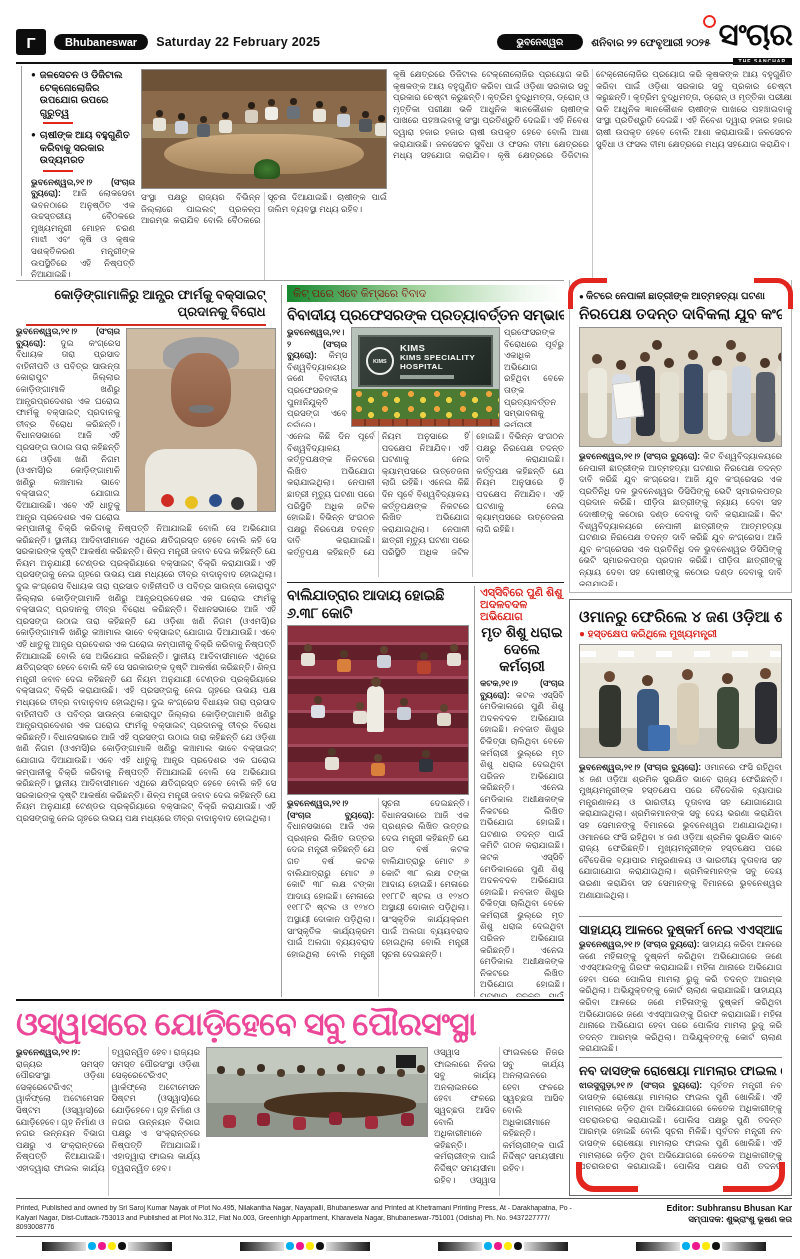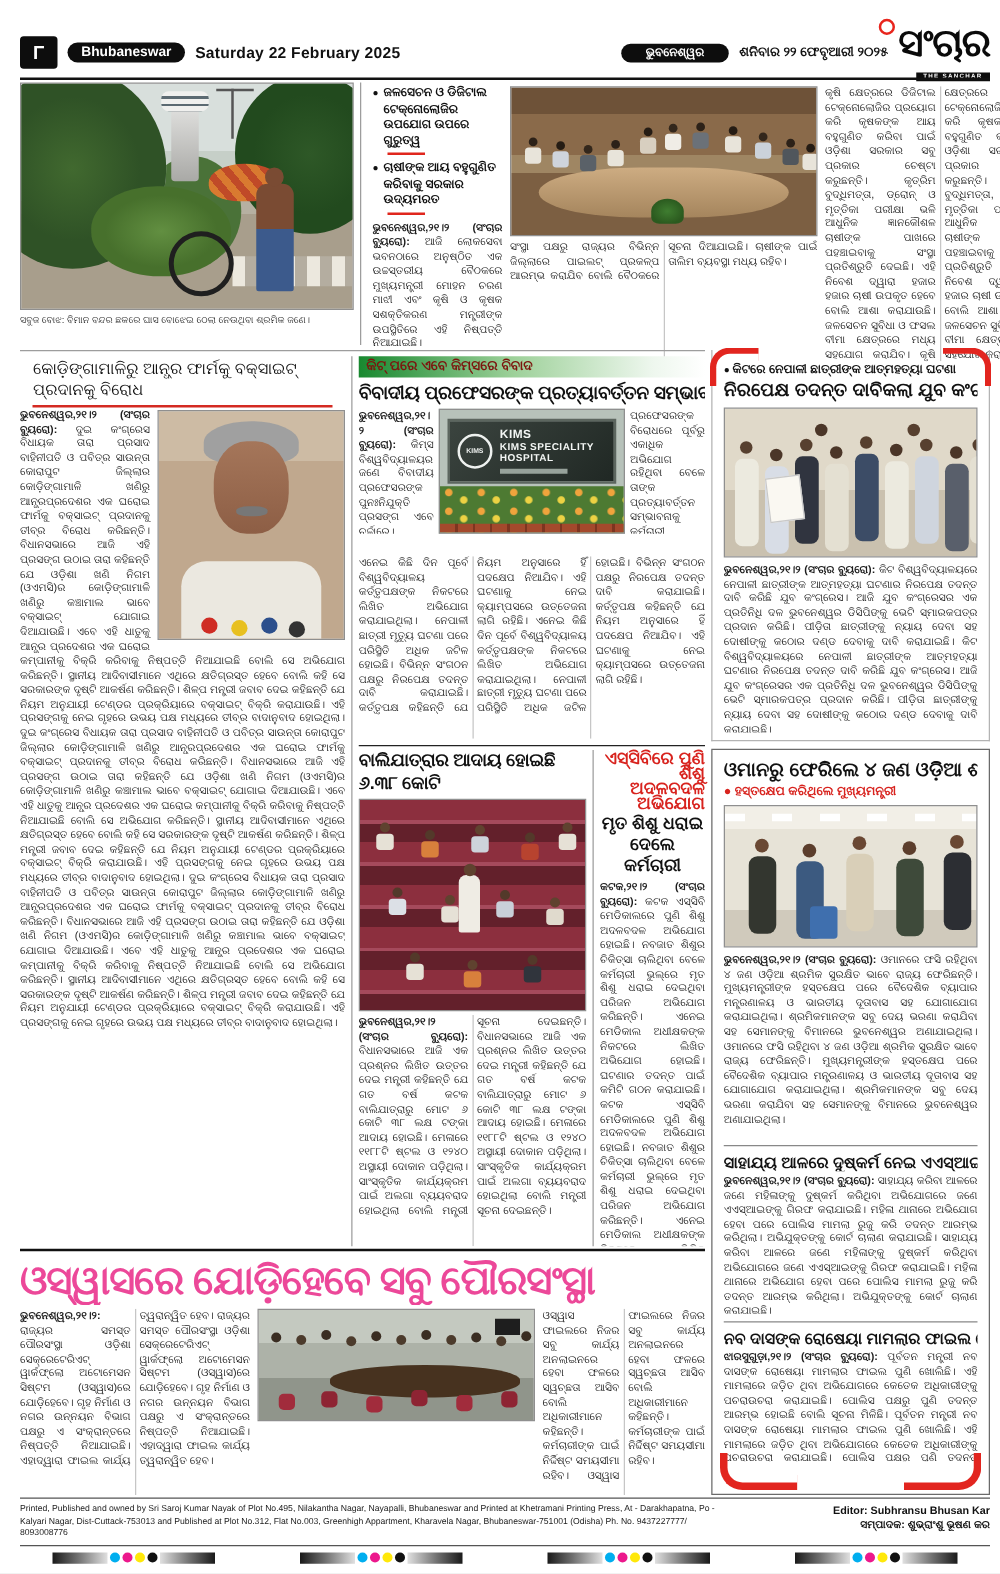--- a/index.html
+++ b/index.html
@@ -43,41 +43,41 @@
   .m-mid{width:246px;flex:0 0 246px;margin:0 6px;display:flex;flex-direction:column}
   .photo-meeting{height:118px}
   .m-under{flex:1;margin-top:3px}
   .m-colsR{flex:1}
   
   .sec-body{position:absolute;top:280px;left:16px;right:8px;height:916px;display:flex}
   .zone-lm{width:548px;flex:0 0 548px;display:flex;flex-direction:column}
   .row-mid{display:flex;height:712px;border-top:1px solid #9d9d9d;padding-top:4px}
   
   .left-art{width:260px;flex:0 0 260px;display:flex;flex-direction:column}
-  .la-kicker{font-size:13px;font-weight:400;text-align:left;line-height:16.5px;width:92%;margin:2px auto 0;
+  .la-kicker{font-size:13px;font-weight:700;text-align:right;line-height:16.5px;width:92%;margin:2px auto 0;
         border-bottom:2.5px solid #d42a22;padding-bottom:4px}
   .la-head{font-size:26px;font-weight:900;text-align:center;line-height:32px;margin:4px 0 3px;letter-spacing:-.5px;white-space:nowrap;overflow:hidden}
   .la-body{flex:1}
   .photo-portrait{float:right;width:148px;height:182px;margin:2px 0 4px 6px}
   
   .mid-zone{flex:1;display:flex;flex-direction:column;min-width:0}
   .kims-kicker{height:17px;background:linear-gradient(90deg,#18882f,#9ed19a 45%,#eef7ee 85%,#fff);color:#7c150e;
-        font-size:11px;font-weight:700;line-height:17px;padding-left:6px;white-space:nowrap;overflow:hidden}
+        font-size:11px;font-weight:400;line-height:17px;padding-left:6px;white-space:nowrap;overflow:hidden}
   .kims-head{font-size:15px;font-weight:900;line-height:19px;margin:3px 0;letter-spacing:-.3px;white-space:nowrap;overflow:hidden}
   .kims-row{display:flex;height:100px}
   .kims-colL,.kims-colR{width:60px;flex:0 0 60px}
   .photo-kims{flex:1;margin:0 4px}
-  .kims-btm{height:146px;margin-top:18px}
+  .kims-btm{height:146px;margin-top:4px}
   .bj-row{display:flex;flex:1;margin-top:5px;border-top:1.5px solid #222;padding-top:3px;min-height:0}
   .bj-left{width:182px;flex:0 0 182px;display:flex;flex-direction:column}
   .bj-head{font-size:14.5px;font-weight:900;line-height:18px;letter-spacing:-.3px}
   .photo-assembly{height:168px;margin:3px 0}
   .bj-body{flex:1}
   .bj-right{flex:1;display:flex;flex-direction:column;min-width:0}
-  .ms-kicker{color:#d8231e;font-size:14px;font-weight:800;text-align:right;line-height:12px}
+  .ms-kicker{color:#d8231e;font-size:11px;font-weight:800;text-align:left;line-height:12px}
   .ms-head{font-size:14px;font-weight:900;text-align:center;line-height:17px;margin:2px 0 3px}
   .ms-body{flex:1}
   
   .oswas-art{height:200px;border-top:2px solid #111;margin-top:2px;padding-top:3px;display:flex;flex-direction:column}
   .os-head{font-size:32px;font-weight:900;line-height:40px;letter-spacing:-1px;white-space:nowrap;overflow:hidden;color:#ec4899}
   .os-row{display:flex;flex:1;margin-top:3px;min-height:0}
   .os-colsA{width:184px;flex:0 0 184px}
   .os-mid{width:222px;flex:0 0 222px;margin:0 6px;display:flex;flex-direction:column}
   .photo-oswas{height:88px}
   .os-under{flex:1;margin-top:3px}
@@ -224,34 +224,20 @@
       <div class="mast">
         <span class="mast-ring"></span>
         <div class="mast-title">ସଂଚାର</div>
         <div class="mast-sub">THE SANCHAR</div>
       </div>
     </div>
   </div>
   <div class="hrule" style="top:62px"></div>
 
   <div class="sec-top">
-    <div class="lead-block">
-      <div class="photo photo-lead">
-        <div class="pl-treeL"></div>
-        <div class="pl-treeR"></div>
-        <div class="pl-tower"></div>
-        <div class="pl-pole"></div>
-        <div class="pl-kerb"></div>
-        <div class="pl-grass"></div>
-        <div class="pl-wheel"></div>
-        <div class="pl-sack"></div>
-        <div class="pl-man"></div>
-      </div>
-      <div class="lead-cap">ସବୁଜ ବୋଝ: ବିମାନ ବନ୍ଦର ଛକରେ ଘାସ ବୋଝେଇ ଠେଲା ନେଉଥିବା ଶ୍ରମିକ ଜଣେ।</div>
-    </div>
     <div class="vdiv"></div>
     <div class="main-art">
       <div class="main-h1">କୃଷି କ୍ଷେତ୍ରରେ ନିବେଶ କରିବ ‘ମ୍ୟାପ୍ ମାଇଁ କ୍ରପ’</div>
       <div class="main-row">
         <div class="m-colA">
           <div class="m-bullet">
             <span class="dot">●</span>
             <span>ଜଳସେଚନ ଓ ଡିଜିଟାଲ ଟେକ୍ନୋଲୋଜିର ଉପଯୋଗ ଉପରେ ଗୁରୁତ୍ୱ</span>
           </div>
           <span class="red-tick"></span>

